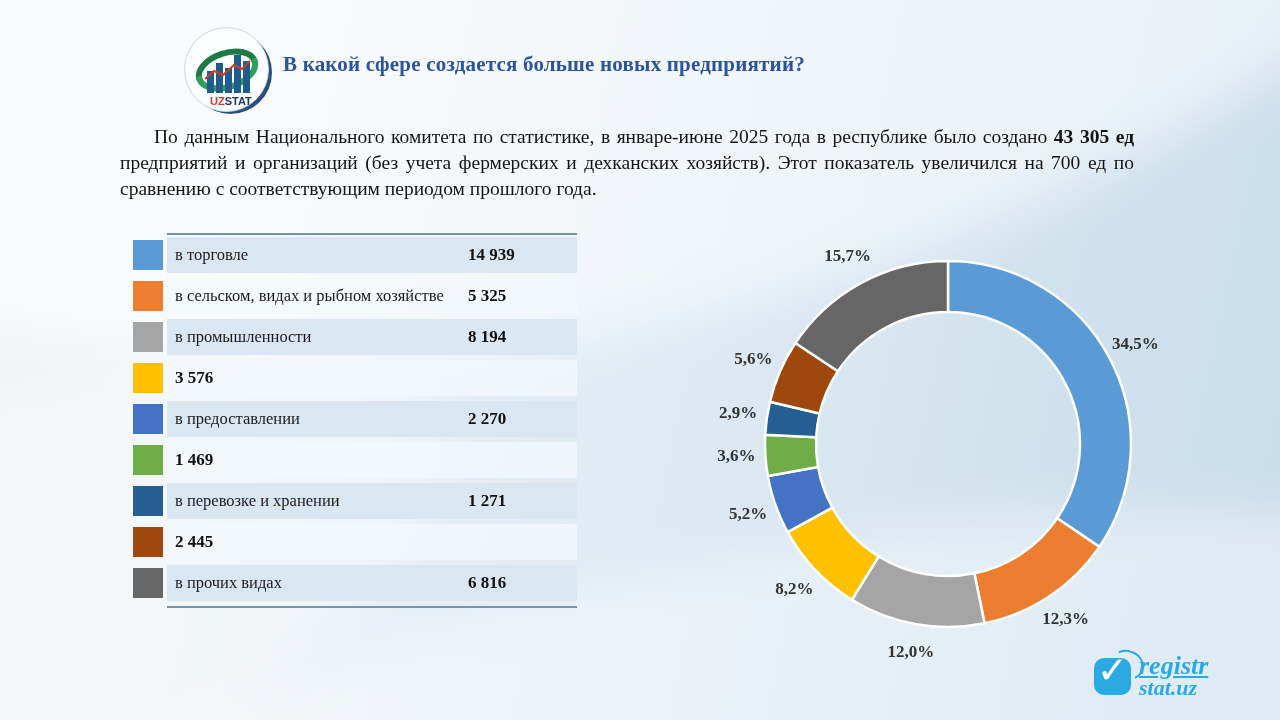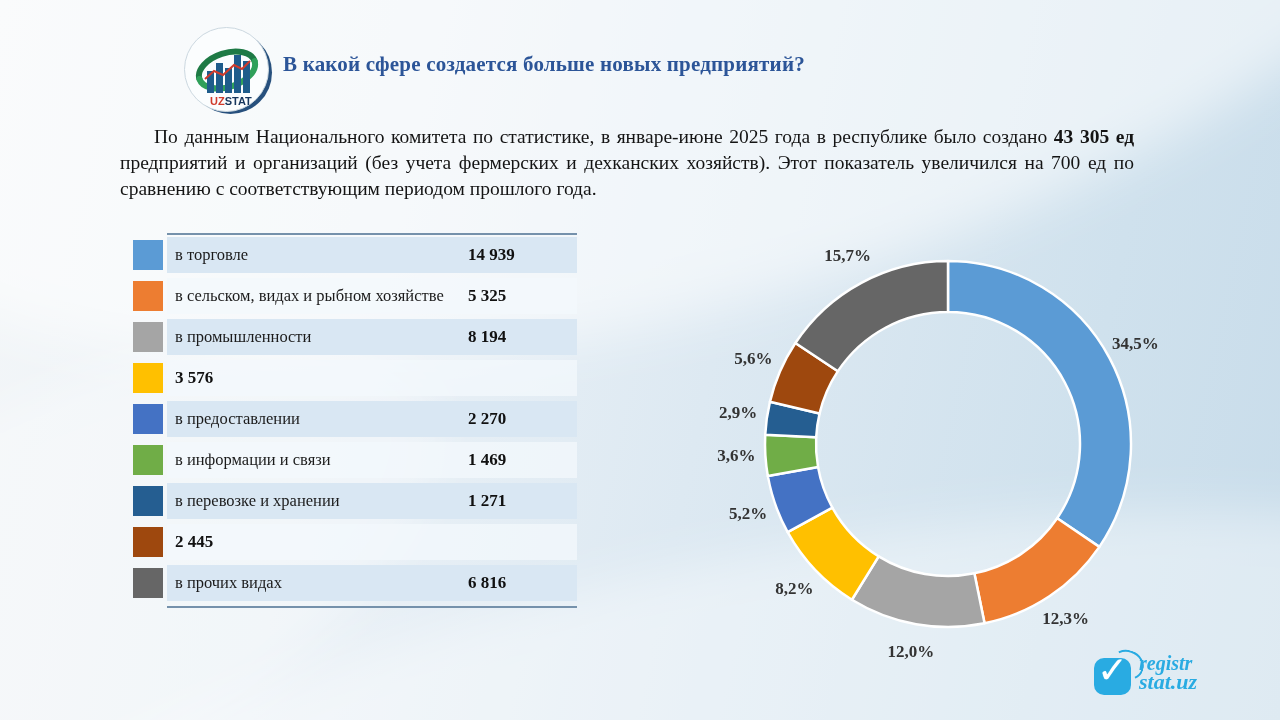--- a/index.html
+++ b/index.html
@@ -71,21 +71,21 @@
     font-size:37px; font-weight:bold; font-family:"DejaVu Sans", sans-serif;
     text-shadow:0 0 1px rgba(255,255,255,0.6);
   }
   .brand-badge .check-arc {
     position:absolute; left:16px; top:-8px; width:34px; height:30px;
     border:2px solid #29abe2; border-radius:50%;
     border-bottom-color:transparent; border-left-color:transparent;
     transform:rotate(18deg);
   }
   .brand-text { margin-left:8px; font-style:italic; font-weight:bold; color:#29abe2; line-height:0.92; }
-  .brand-line1 { font-size:20px; }
+  .brand-line1 { font-size:26px;text-decoration:underline; }
   .brand-line2 { font-size:22px; }
 </style>
 </head>
 <body>
 
 <div class="swoosh swoosh1"></div>
 <div class="swoosh swoosh3"></div>
 <div class="swoosh swoosh2"></div>
 
 <div class="uzstat-logo">
@@ -145,21 +145,20 @@
       <div class="legend-row">
         <div class="legend-swatch" style="background: rgb(68, 114, 196);"></div>
         <div class="legend-cell">
           <div class="legend-label">в предоставлении</div>
           <div class="legend-value">2 270</div>
         </div>
       </div>
       <div class="legend-row">
         <div class="legend-swatch" style="background: rgb(112, 173, 71);"></div>
         <div class="legend-cell">
-          <div class="legend-label">в информации и связи</div>
           <div class="legend-value">1 469</div>
         </div>
       </div>
       <div class="legend-row">
         <div class="legend-swatch" style="background: rgb(37, 94, 145);"></div>
         <div class="legend-cell">
           <div class="legend-label">в перевозке и хранении</div>
           <div class="legend-value">1 271</div>
         </div>
       </div>

